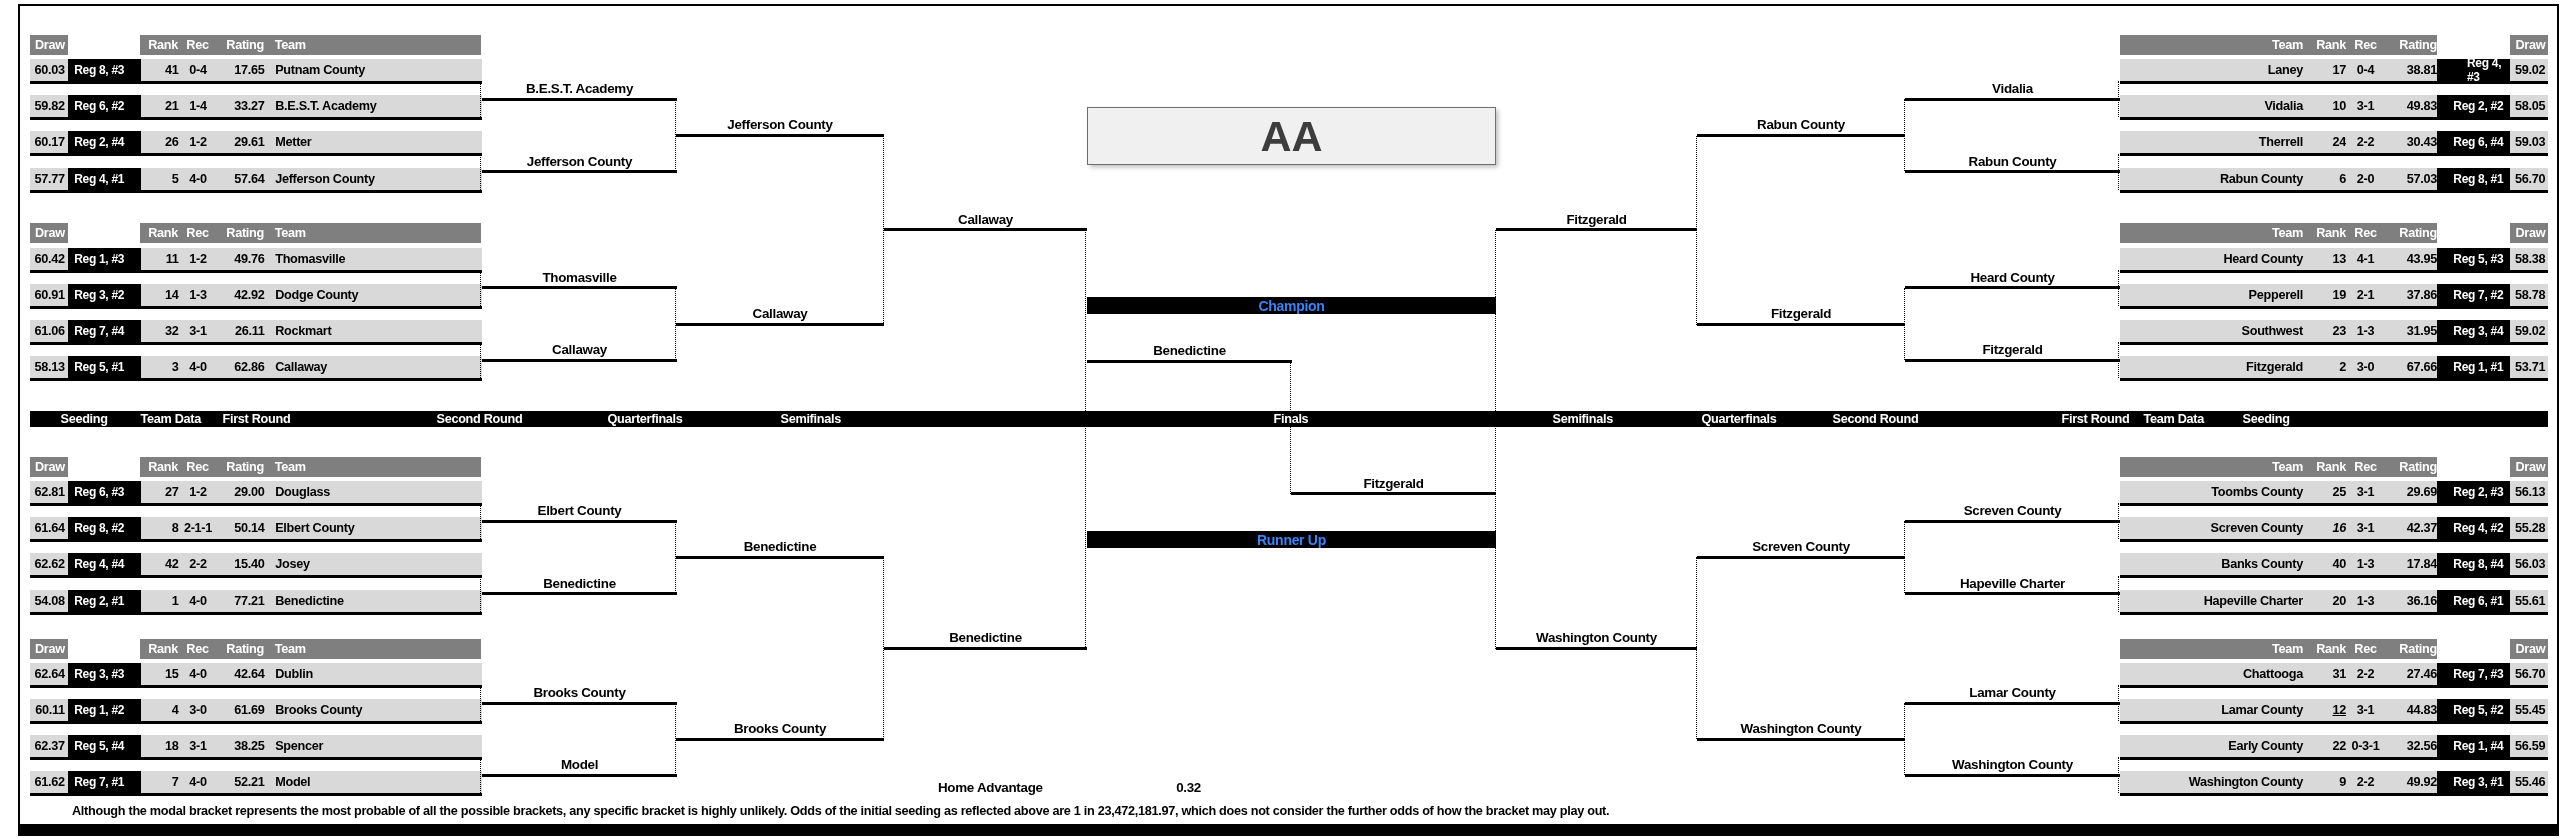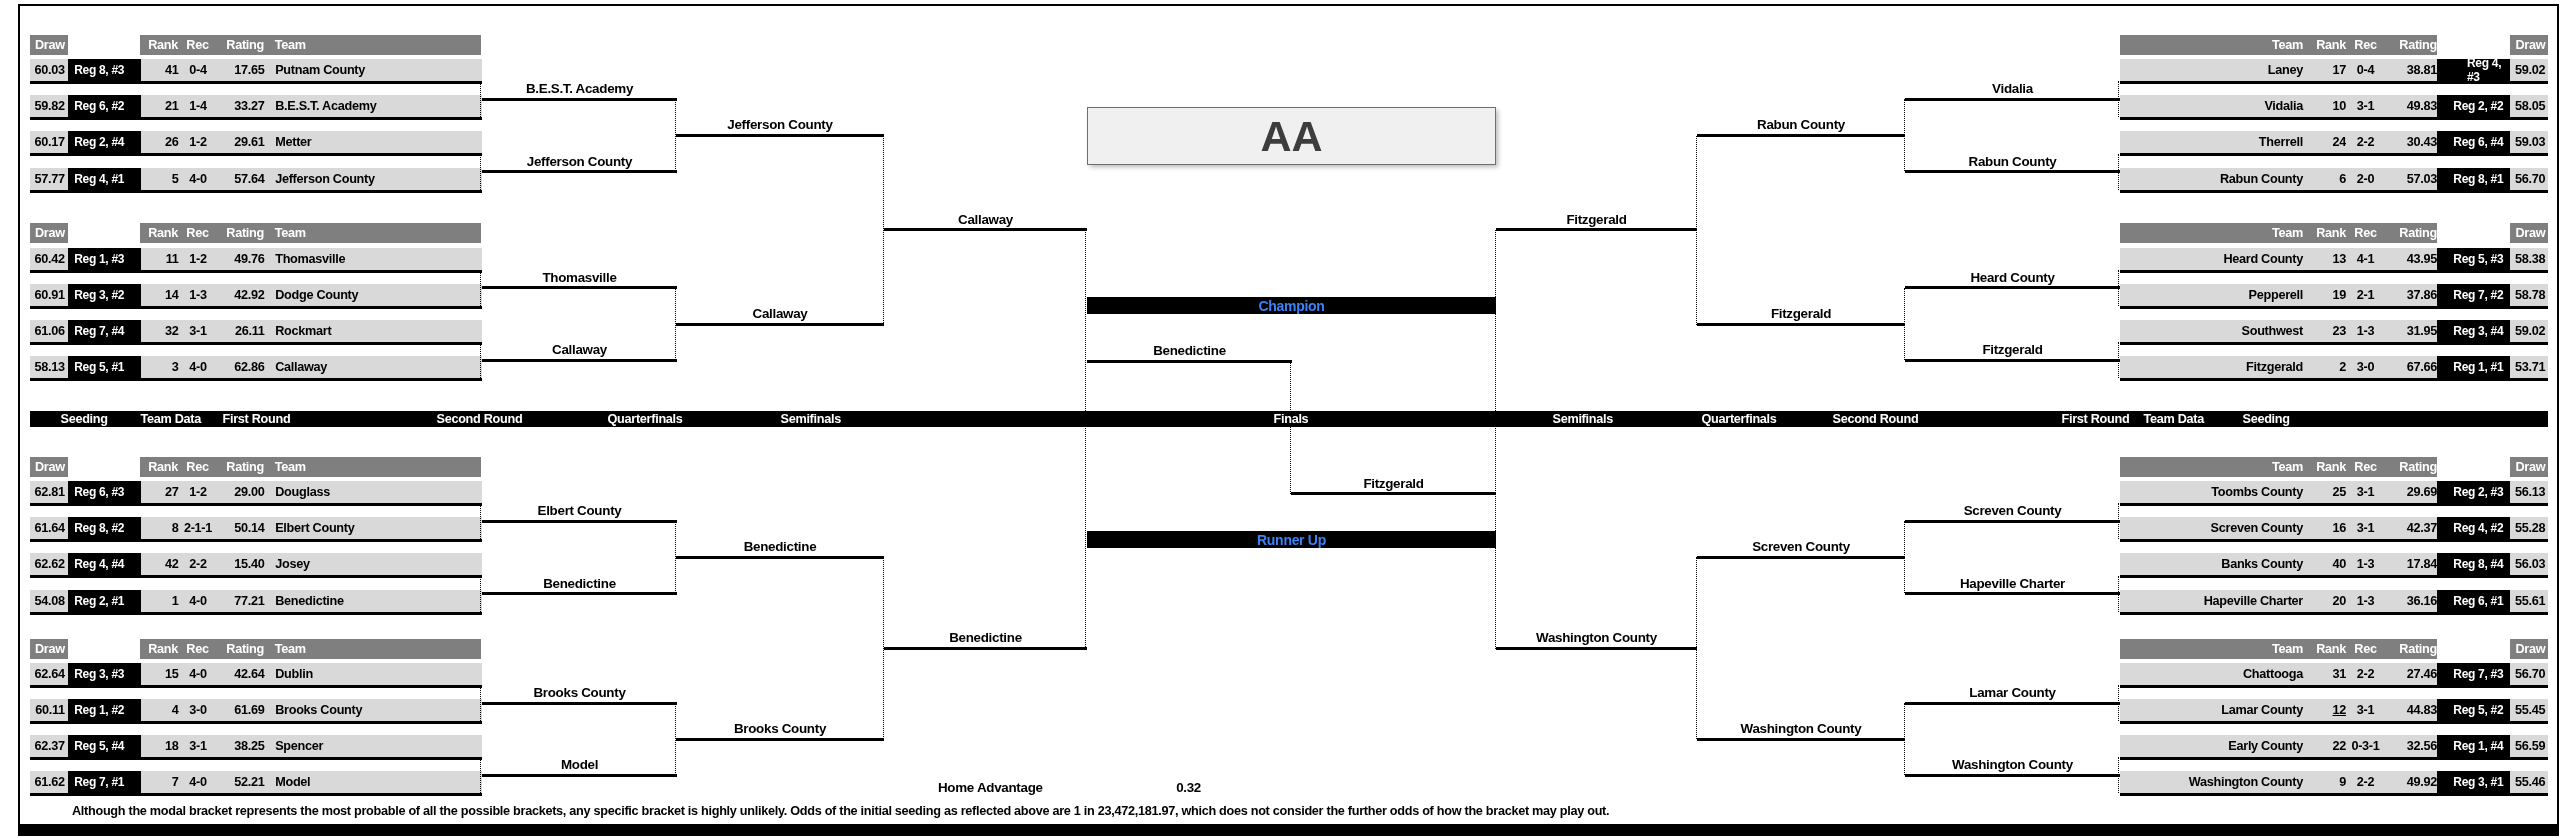--- a/index.html
+++ b/index.html
@@ -318,21 +318,21 @@
       <div class="trow" style="left: 2120px; top: 481px; width: 428px; text-align: right;">
         <div class="cell r" style="flex: 1 1 0%; padding-right: 4px; box-sizing: border-box;">Toombs County</div>
         <div class="cell r" style="width: 39px;">25</div>
         <div class="cell c" style="width: 39px;">3-1</div>
         <div class="cell r" style="width: 52px;">29.69</div>
         <div class="cell blackcell" style="width: 73px; padding-right: 6.7px; box-sizing: border-box; justify-content: flex-end;">Reg 2, #3</div>
         <div class="cell r" style="width: 38px; padding-right: 2.7px; box-sizing: border-box;">56.13</div>
       </div>
       <div class="trow" style="left: 2120px; top: 517px; width: 428px;">
         <div class="cell r" style="flex: 1 1 0%; padding-right: 4px; box-sizing: border-box;">Screven County</div>
-        <div class="cell r" style="width: 39px;">16</div>
+        <div class="cell r" style="width: 39px; font-style: italic;">16</div>
         <div class="cell c" style="width: 39px;">3-1</div>
         <div class="cell r" style="width: 52px;">42.37</div>
         <div class="cell blackcell" style="width: 73px; padding-right: 6.7px; box-sizing: border-box; justify-content: flex-end;">Reg 4, #2</div>
         <div class="cell r" style="width: 38px; padding-right: 2.7px; box-sizing: border-box;">55.28</div>
       </div>
       <div class="trow" style="left: 2120px; top: 553px; width: 428px;">
         <div class="cell r" style="flex: 1 1 0%; padding-right: 4px; box-sizing: border-box;">Banks County</div>
         <div class="cell r" style="width: 39px;">40</div>
         <div class="cell c" style="width: 39px;">1-3</div>
         <div class="cell r" style="width: 52px;">17.84</div>

